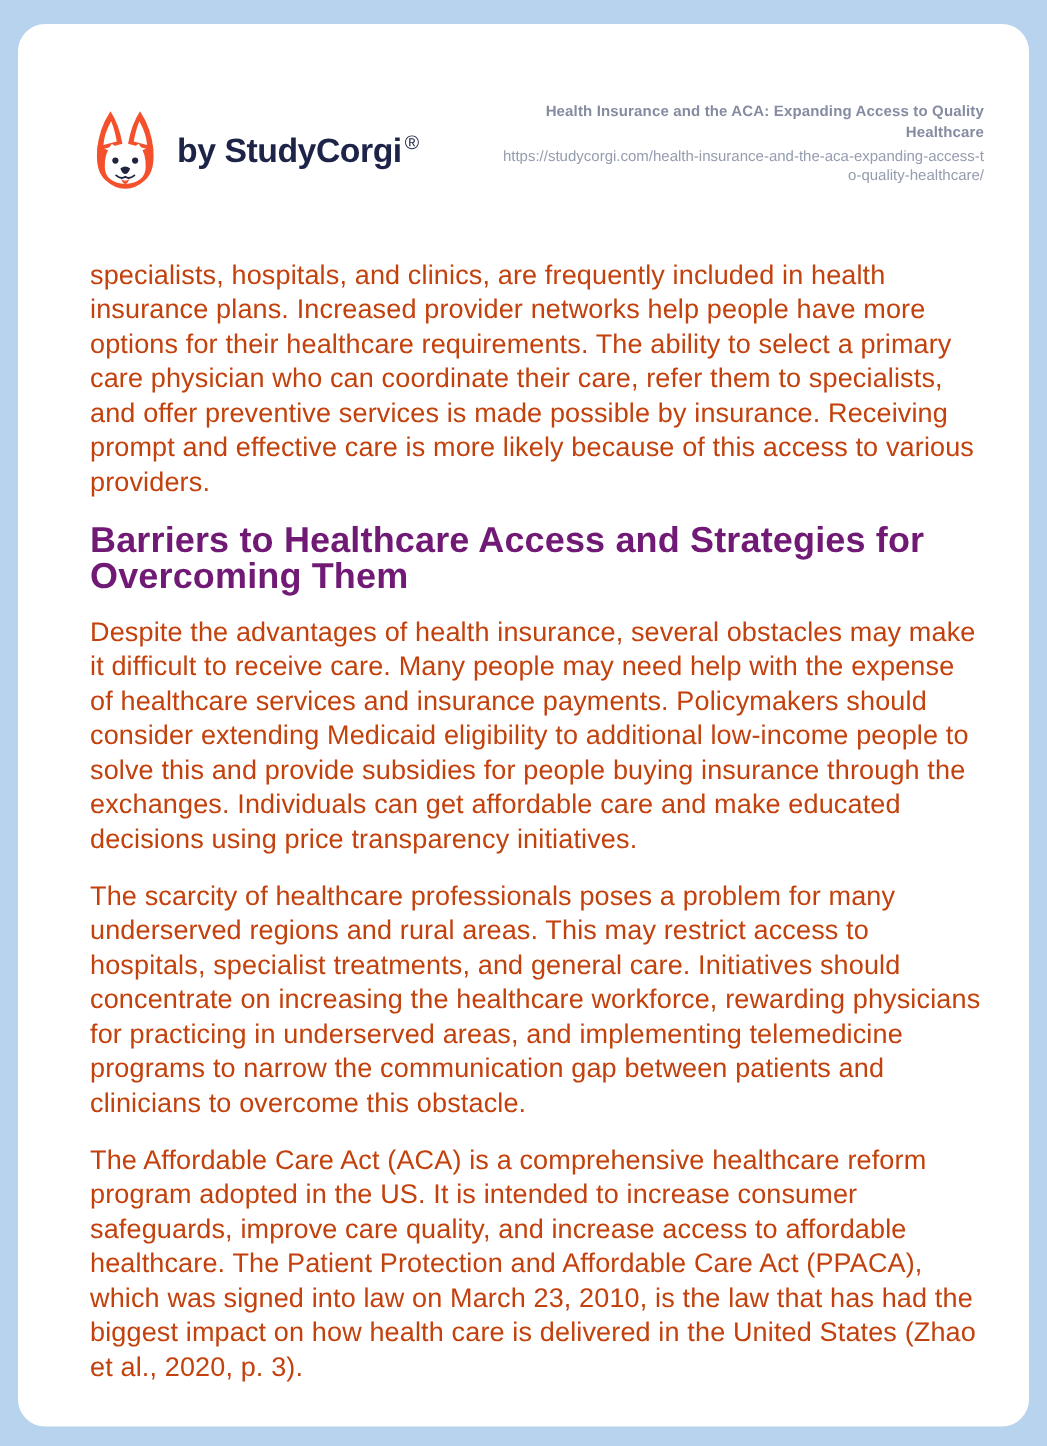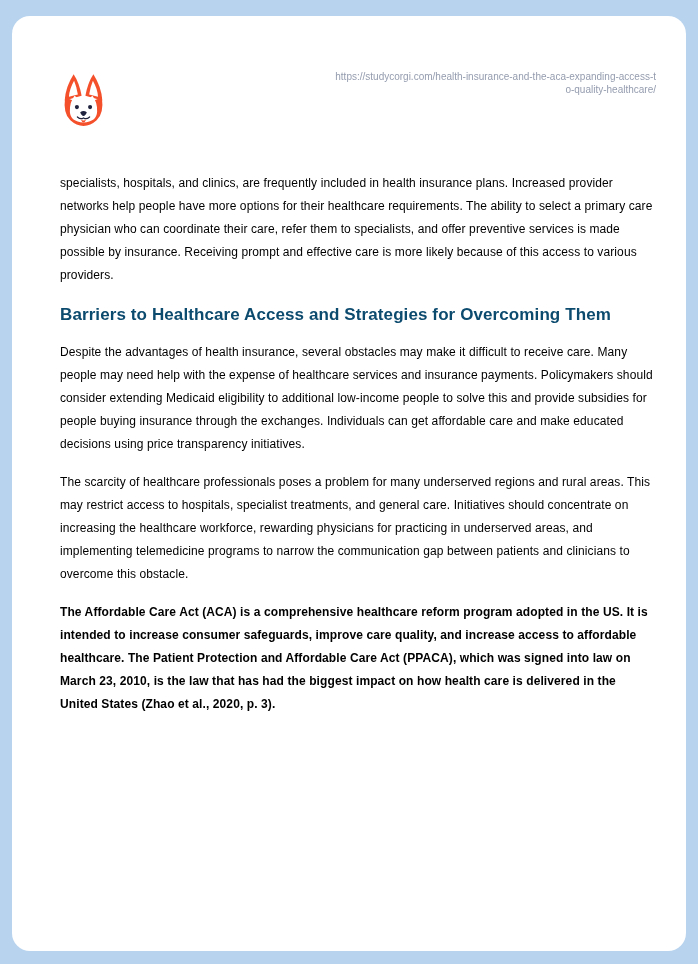--- a/index.html
+++ b/index.html
@@ -66,35 +66,35 @@
     font-size: 10px;
     font-weight: 400;
     line-height: 13px;
     color: #949cae;
     margin-top: 2px;
     word-break: break-all;
     cursor: pointer;
   }
   .content { margin-top: 44px; }
   .content p {
-    font-size: 12px;
+    font-size: 18px;
     line-height: 23px;
-    color: #000000;
+    color: #c2410c;
     margin: 0 0 15px 0;
     letter-spacing: 0.1px;
   }
   .content h2 {
-    font-size: 17px;
+    font-size: 24px;
     line-height: 23.5px;
     font-weight: 700;
-    color: #0c4a6e;
+    color: #701a75;
     margin: 16px 0 14px 0;
     letter-spacing: 0.1px;
   }
-  .content p:last-child { margin-bottom: 0; font-weight: bold; }
+  .content p:last-child { margin-bottom: 0; }
 </style>
 </head>
 <body>
 
 <div class="page">
   <div class="card">
 
     <div class="header">
 
       <div class="logo">
@@ -113,23 +113,25 @@
             <circle cx="36" cy="72" r="4.4" fill="#20243f"></circle>
             <circle cx="64" cy="72" r="4.4" fill="#20243f"></circle>
 
             <path d="M43 83 Q50 78 57 83 Q54 91 50 91 Q46 91 43 83 Z" fill="#20243f"></path>
 
             <path d="M37 93 Q44 99 50 95 Q56 99 63 93" stroke="#20243f" stroke-width="2.6" fill="none" stroke-linecap="round"></path>
 
             <path d="M44 98 Q50 112 56 98 Q50 103 44 98 Z" fill="#f4502c"></path>
           </svg>
         </span>
+        <span class="brand"><span>by StudyCorgi</span><span class="reg">®</span></span>
       </div>
 
       <div class="title-block">
+        <div class="doc-title">Health Insurance and the ACA: Expanding Access to Quality Healthcare</div>
         <div class="doc-url">https://studycorgi.com/health-insurance-and-the-aca-expanding-access-to-quality-healthcare/</div>
       </div>
 
     </div>
 
     <div class="content">
       <p>specialists, hospitals, and clinics, are frequently included in health insurance plans. Increased provider networks help people have more options for their healthcare requirements. The ability to select a primary care physician who can coordinate their care, refer them to specialists, and offer preventive services is made possible by insurance. Receiving prompt and effective care is more likely because of this access to various providers.</p>
 
       <h2>Barriers to Healthcare Access and Strategies for Overcoming Them</h2>
       <p>Despite the advantages of health insurance, several obstacles may make it difficult to receive care. Many people may need help with the expense of healthcare services and insurance payments. Policymakers should consider extending Medicaid eligibility to additional low-income people to solve this and provide subsidies for people buying insurance through the exchanges. Individuals can get affordable care and make educated decisions using price transparency initiatives.</p>

